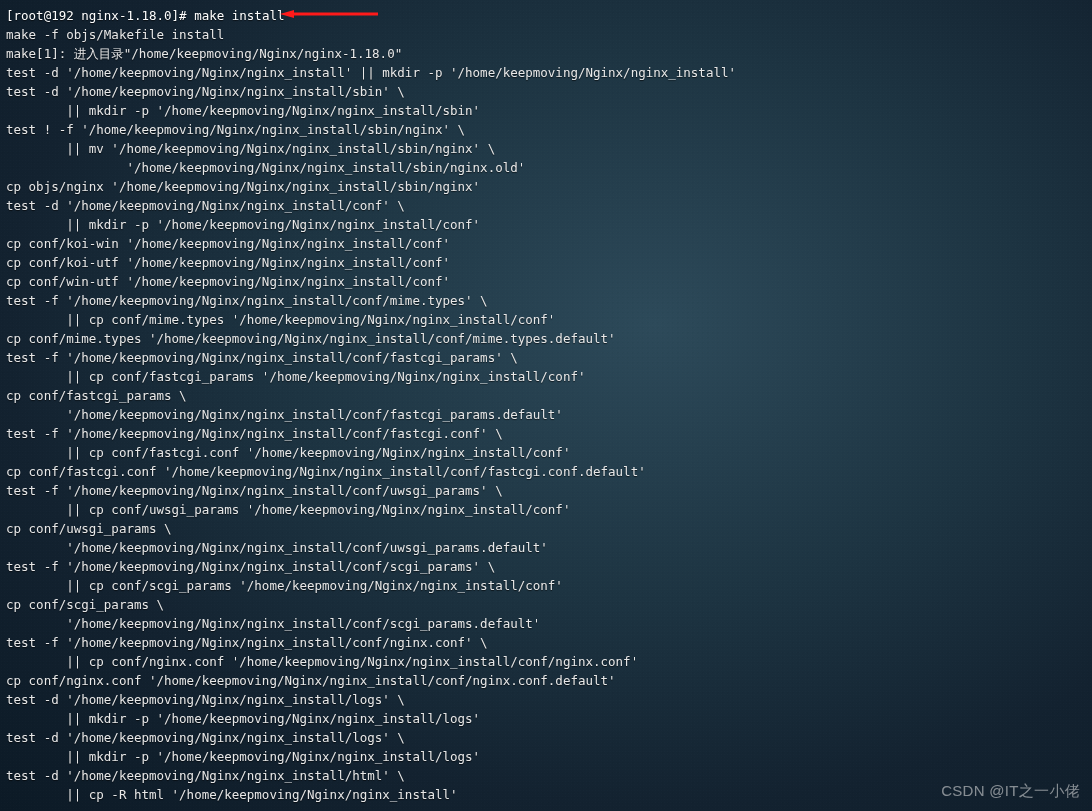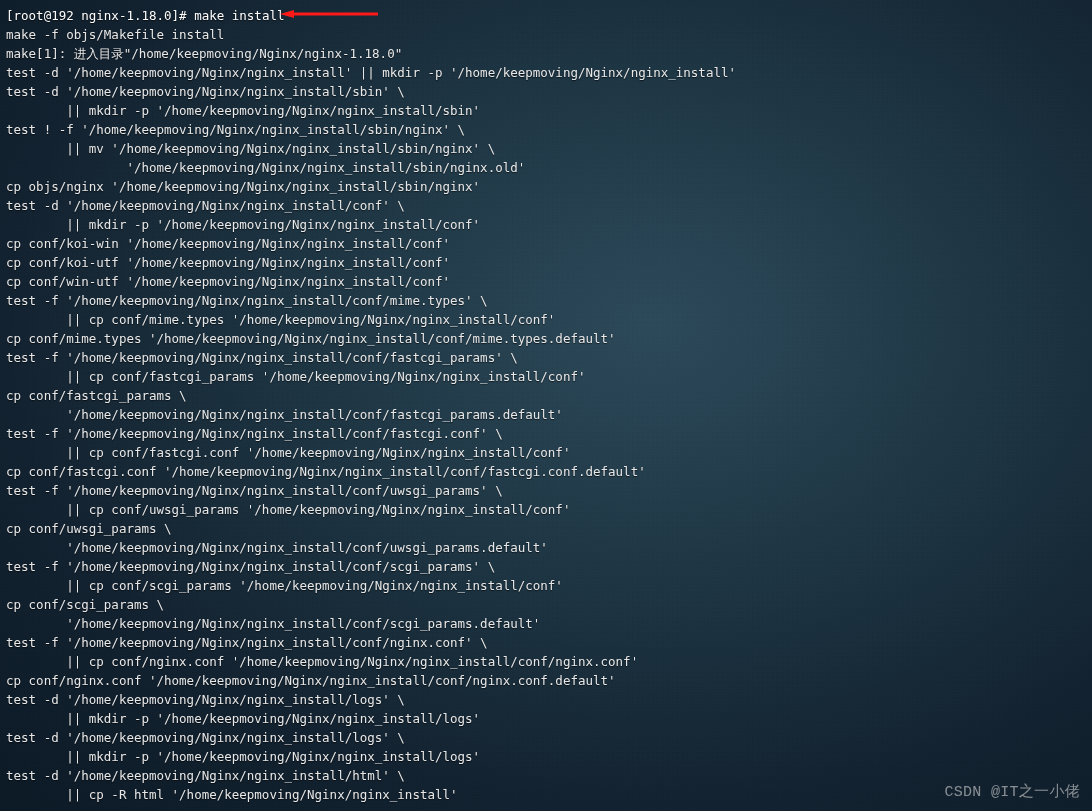--- a/index.html
+++ b/index.html
@@ -39,21 +39,21 @@
     position: absolute;
     top: 10px;
     left: 280px;
     z-index: 2;
   }
   .watermark {
     position: absolute;
     right: 12px;
     bottom: 10px;
     color: rgba(230,230,230,0.55);
-    font-family: Liberation Mono, monospace;
+    font-family: Liberation Sans, sans-serif;
     font-size: 15px;
     letter-spacing: 0.3px;
     z-index: 2;
     margin-top: 44px;
   }
 </style>
 </head>
 <body>
 
 <div class="terminal"><span class="prompt">[root@192 nginx-1.18.0]# </span><span class="cmd">make install</span>

